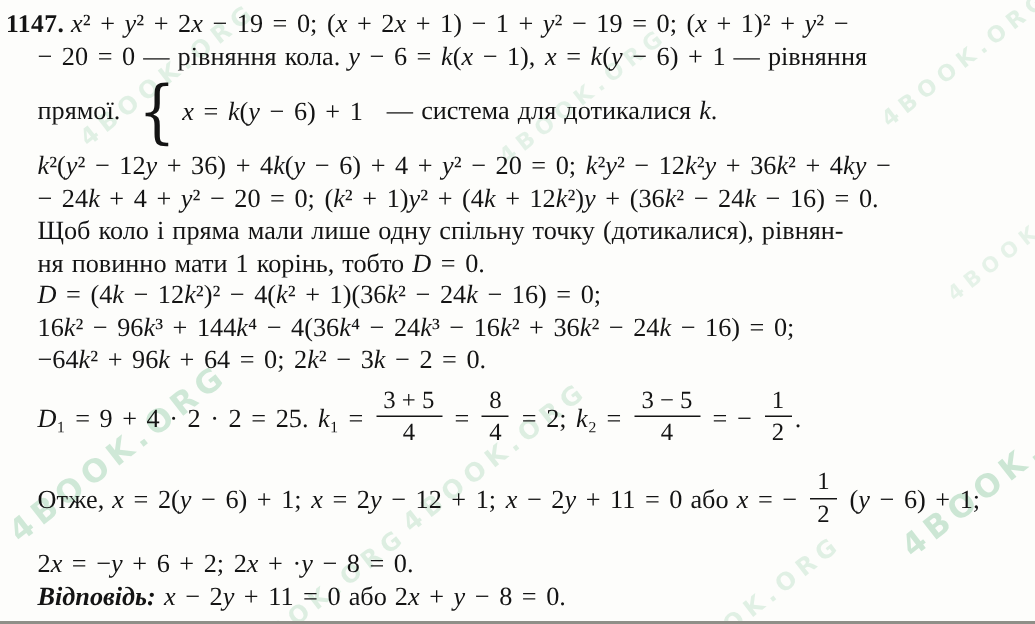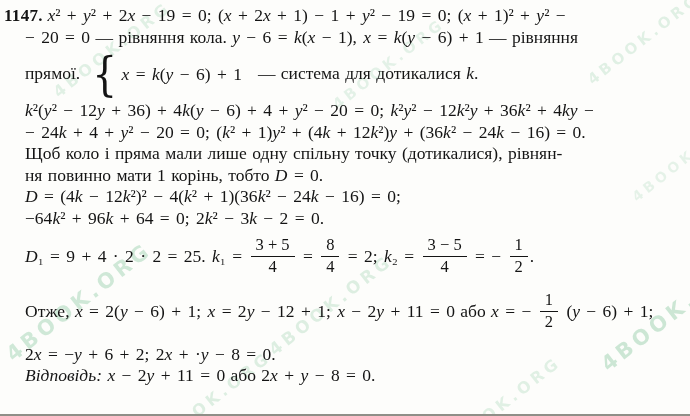--- a/index.html
+++ b/index.html
@@ -29,21 +29,21 @@
   .text-block { position:relative; z-index:1; }
   .line {
     white-space:nowrap; font-size:17.5px; line-height:21.5px;
   }
   .hang { text-indent:-21px; }
   .tall { margin:5px 0 6px 0; line-height:normal; }
   .b  { font-family:Liberation Serif, serif; font-weight:bold; font-size:17px; letter-spacing:0.3px; font-style:normal; }
   .m  { word-spacing:2px; }
   .m i { font-style:italic; }
   .u  { word-spacing:1px; }
-  .bi { font-weight:normal; font-style:italic; word-spacing:1px; }
+  .bi { font-weight:bold; font-style:italic; word-spacing:1px; }
   .frac {
     display:inline-block; vertical-align:middle; text-align:center;
     font-size:16.5px; line-height:1.15; margin:4px 2px; position:relative; top:-2px;
   }
   .frac .num { display:block; padding:0 5px 1px 5px; border-bottom:1.5px solid currentColor; }
   .frac .den { display:block; padding:1px 5px 0 5px; }
   .system { display:flex; align-items:center; height:52px; }
   .sys-pre { margin-right:2px; }
   .brace {
     font-family:"DejaVu Serif",serif; font-size:46px; font-weight:normal;
@@ -77,19 +77,20 @@
         <span class="sys-rows">
           <div class="srow"><span class="m"><i>x</i> = <i>k</i>(<i>y</i> − 6) + 1</span></div>
         </span>
         <span class="sys-post"><span class="u">— система для дотикалися </span><span class="m"><i>k</i></span><span class="u">.</span></span>
       </div>
       <div class="line"><span class="m"><i>k</i>²(<i>y</i>² − 12<i>y</i> + 36) + 4<i>k</i>(<i>y</i> − 6) + 4 + <i>y</i>² − 20 = 0; <i>k</i>²<i>y</i>² − 12<i>k</i>²<i>y</i> + 36<i>k</i>² + 4<i>ky</i> −</span></div>
       <div class="line"><span class="m">− 24<i>k</i> + 4 + <i>y</i>² − 20 = 0; (<i>k</i>² + 1)<i>y</i>² + (4<i>k</i> + 12<i>k</i>²)<i>y</i> + (36<i>k</i>² − 24<i>k</i> − 16) = 0.</span></div>
       <div class="line"><span class="u">Щоб коло і пряма мали лише одну спільну точку (дотикалися), рівнян-</span></div>
       <div class="line"><span class="u">ня повинно мати 1 корінь, тобто </span><span class="m"><i>D</i> = 0.</span></div>
       <div class="line"><span class="m"><i>D</i> = (4<i>k</i> − 12<i>k</i>²)² − 4(<i>k</i>² + 1)(36<i>k</i>² − 24<i>k</i> − 16) = 0;</span></div>
+      <div class="line"><span class="m">16<i>k</i>² − 96<i>k</i>³ + 144<i>k</i>⁴ − 4(36<i>k</i>⁴ − 24<i>k</i>³ − 16<i>k</i>² + 36<i>k</i>² − 24<i>k</i> − 16) = 0;</span></div>
       <div class="line"><span class="m">−64<i>k</i>² + 96<i>k</i> + 64 = 0; 2<i>k</i>² − 3<i>k</i> − 2 = 0.</span></div>
       <div class="line tall"><span class="m"><i>D</i>₁ = 9 + 4 · 2 · 2 = 25.  <i>k</i>₁ = </span><span class="frac"><span class="num">3 + 5</span><span class="den">4</span></span><span class="m"> = </span><span class="frac"><span class="num">8</span><span class="den">4</span></span><span class="m"> = 2;   <i>k</i>₂ = </span><span class="frac"><span class="num">3 − 5</span><span class="den">4</span></span><span class="m"> = − </span><span class="frac"><span class="num">1</span><span class="den">2</span></span><span class="m">.</span></div>
       <div class="line tall"><span class="u">Отже, </span><span class="m"><i>x</i> = 2(<i>y</i> − 6) + 1; <i>x</i> = 2<i>y</i> − 12 + 1; <i>x</i> − 2<i>y</i> + 11 = 0</span><span class="u"> або </span><span class="m"><i>x</i> = − </span><span class="frac"><span class="num">1</span><span class="den">2</span></span><span class="m"> (<i>y</i> − 6) + 1;</span></div>
       <div class="line"><span class="m">2<i>x</i> = −<i>y</i> + 6 + 2; 2<i>x</i> + ·<i>y</i> − 8 = 0.</span></div>
       <div class="line"><span class="bi">Відповідь: </span><span class="m"><i>x</i> − 2<i>y</i> + 11 = 0</span><span class="u"> або </span><span class="m">2<i>x</i> + <i>y</i> − 8 = 0.</span></div>
     </div>
 </div>
 
 </body></html>

